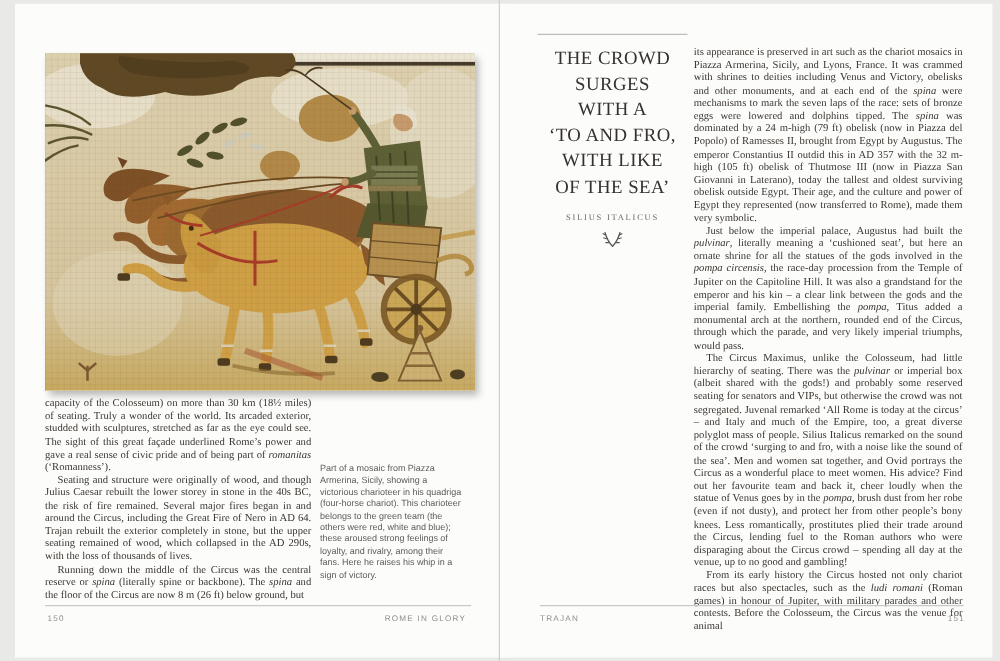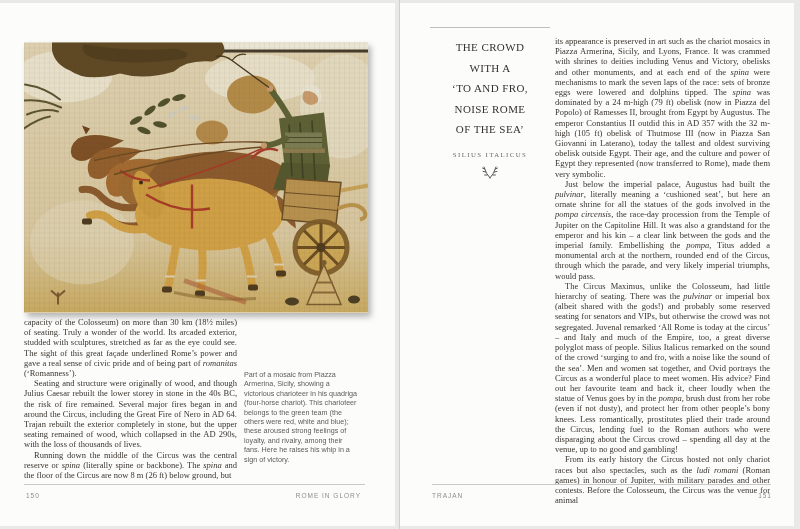--- a/index.html
+++ b/index.html
@@ -1,19 +1,19 @@
 <!DOCTYPE html>
 <html><head>
 <meta charset="utf-8">
 <style>
   html,body{margin:0;padding:0;background:#e9e9e7;}
   .canvas{position:relative;width:800px;height:529px;background:#e9e9e7;overflow:hidden;
           font-family:"Liberation Serif", serif;}
   .page{position:absolute;top:3px;bottom:3px;background:#fcfcfb;}
-  .page-left{left:0;width:395px;}
+  .page-left{left:12px;width:395px;}
   .page-right{left:400px;width:394px;}
   .gutter{position:absolute;top:0;bottom:0;left:399px;width:1px;background:#cfcfcc;}
 
   
   .mosaic-fig{position:absolute;left:24px;top:39px;width:344px;height:271px;
               box-shadow:3px 4px 6px rgba(0,0,0,.28);overflow:hidden;}
   .mosaic-fig svg{display:block;width:100%;height:100%;}
 
   .body-col{position:absolute;color:#3a352f;font-size:8.5px;line-height:10.2px;
             text-align:justify;}
@@ -33,21 +33,21 @@
 
   .footer-row{position:absolute;top:489px;display:flex;justify-content:space-between;
               font-family:"Liberation Sans", sans-serif;font-size:6.5px;letter-spacing:1px;
               color:#8d8d8d;}
   .footer-left-page{left:26px;width:335px;}
   .footer-right-page{left:32px;width:340px;}
 
   
   .quote-block{position:absolute;left:30px;top:24px;width:120px;text-align:center;}
   .quote-rule{height:1px;background:#bdbdbb;margin-bottom:9px;}
-  .quote-line{font-size:11px;line-height:20.5px;letter-spacing:.4px;color:#35322e;}
+  .quote-line{font-size:15px;line-height:20.5px;letter-spacing:.4px;color:#35322e;}
   .quote-attr{margin-top:11px;font-size:6.8px;letter-spacing:1.4px;color:#6a6a6a;
               font-family:"Liberation Serif", serif;}
   .quote-orn{margin-top:7px;}
 </style>
 </head>
 <body>
 
 <div class="canvas">
 
   <div class="page page-left">
@@ -241,23 +241,24 @@
   </div>
 
   <div class="gutter"></div>
 
   <div class="page page-right">
 
     <div class="quote-block">
       <div class="quote-rule"></div>
       <div>
           <div class="quote-line">THE CROWD</div>
+          <div class="quote-line">SURGES</div>
           <div class="quote-line">WITH A</div>
           <div class="quote-line">‘TO AND FRO,</div>
-          <div class="quote-line">NOISE ROME</div>
+          <div class="quote-line">WITH LIKE</div>
           <div class="quote-line">OF THE SEA’</div>
         </div>
       <div class="quote-attr">SILIUS ITALICUS</div>
       <div class="quote-orn">
         <svg width="18" height="13" viewBox="0 0 18 13" xmlns="http://www.w3.org/2000/svg">
           <g stroke="#565656" stroke-width="1" fill="none" stroke-linecap="round">
             <path d="M3 1 Q5 8 9 12"></path>
             <path d="M15 1 Q13 8 9 12"></path>
             <path d="M3.5 3 l-2 -1"></path>
               <path d="M4.5 6 l-2.4 -.6"></path>

